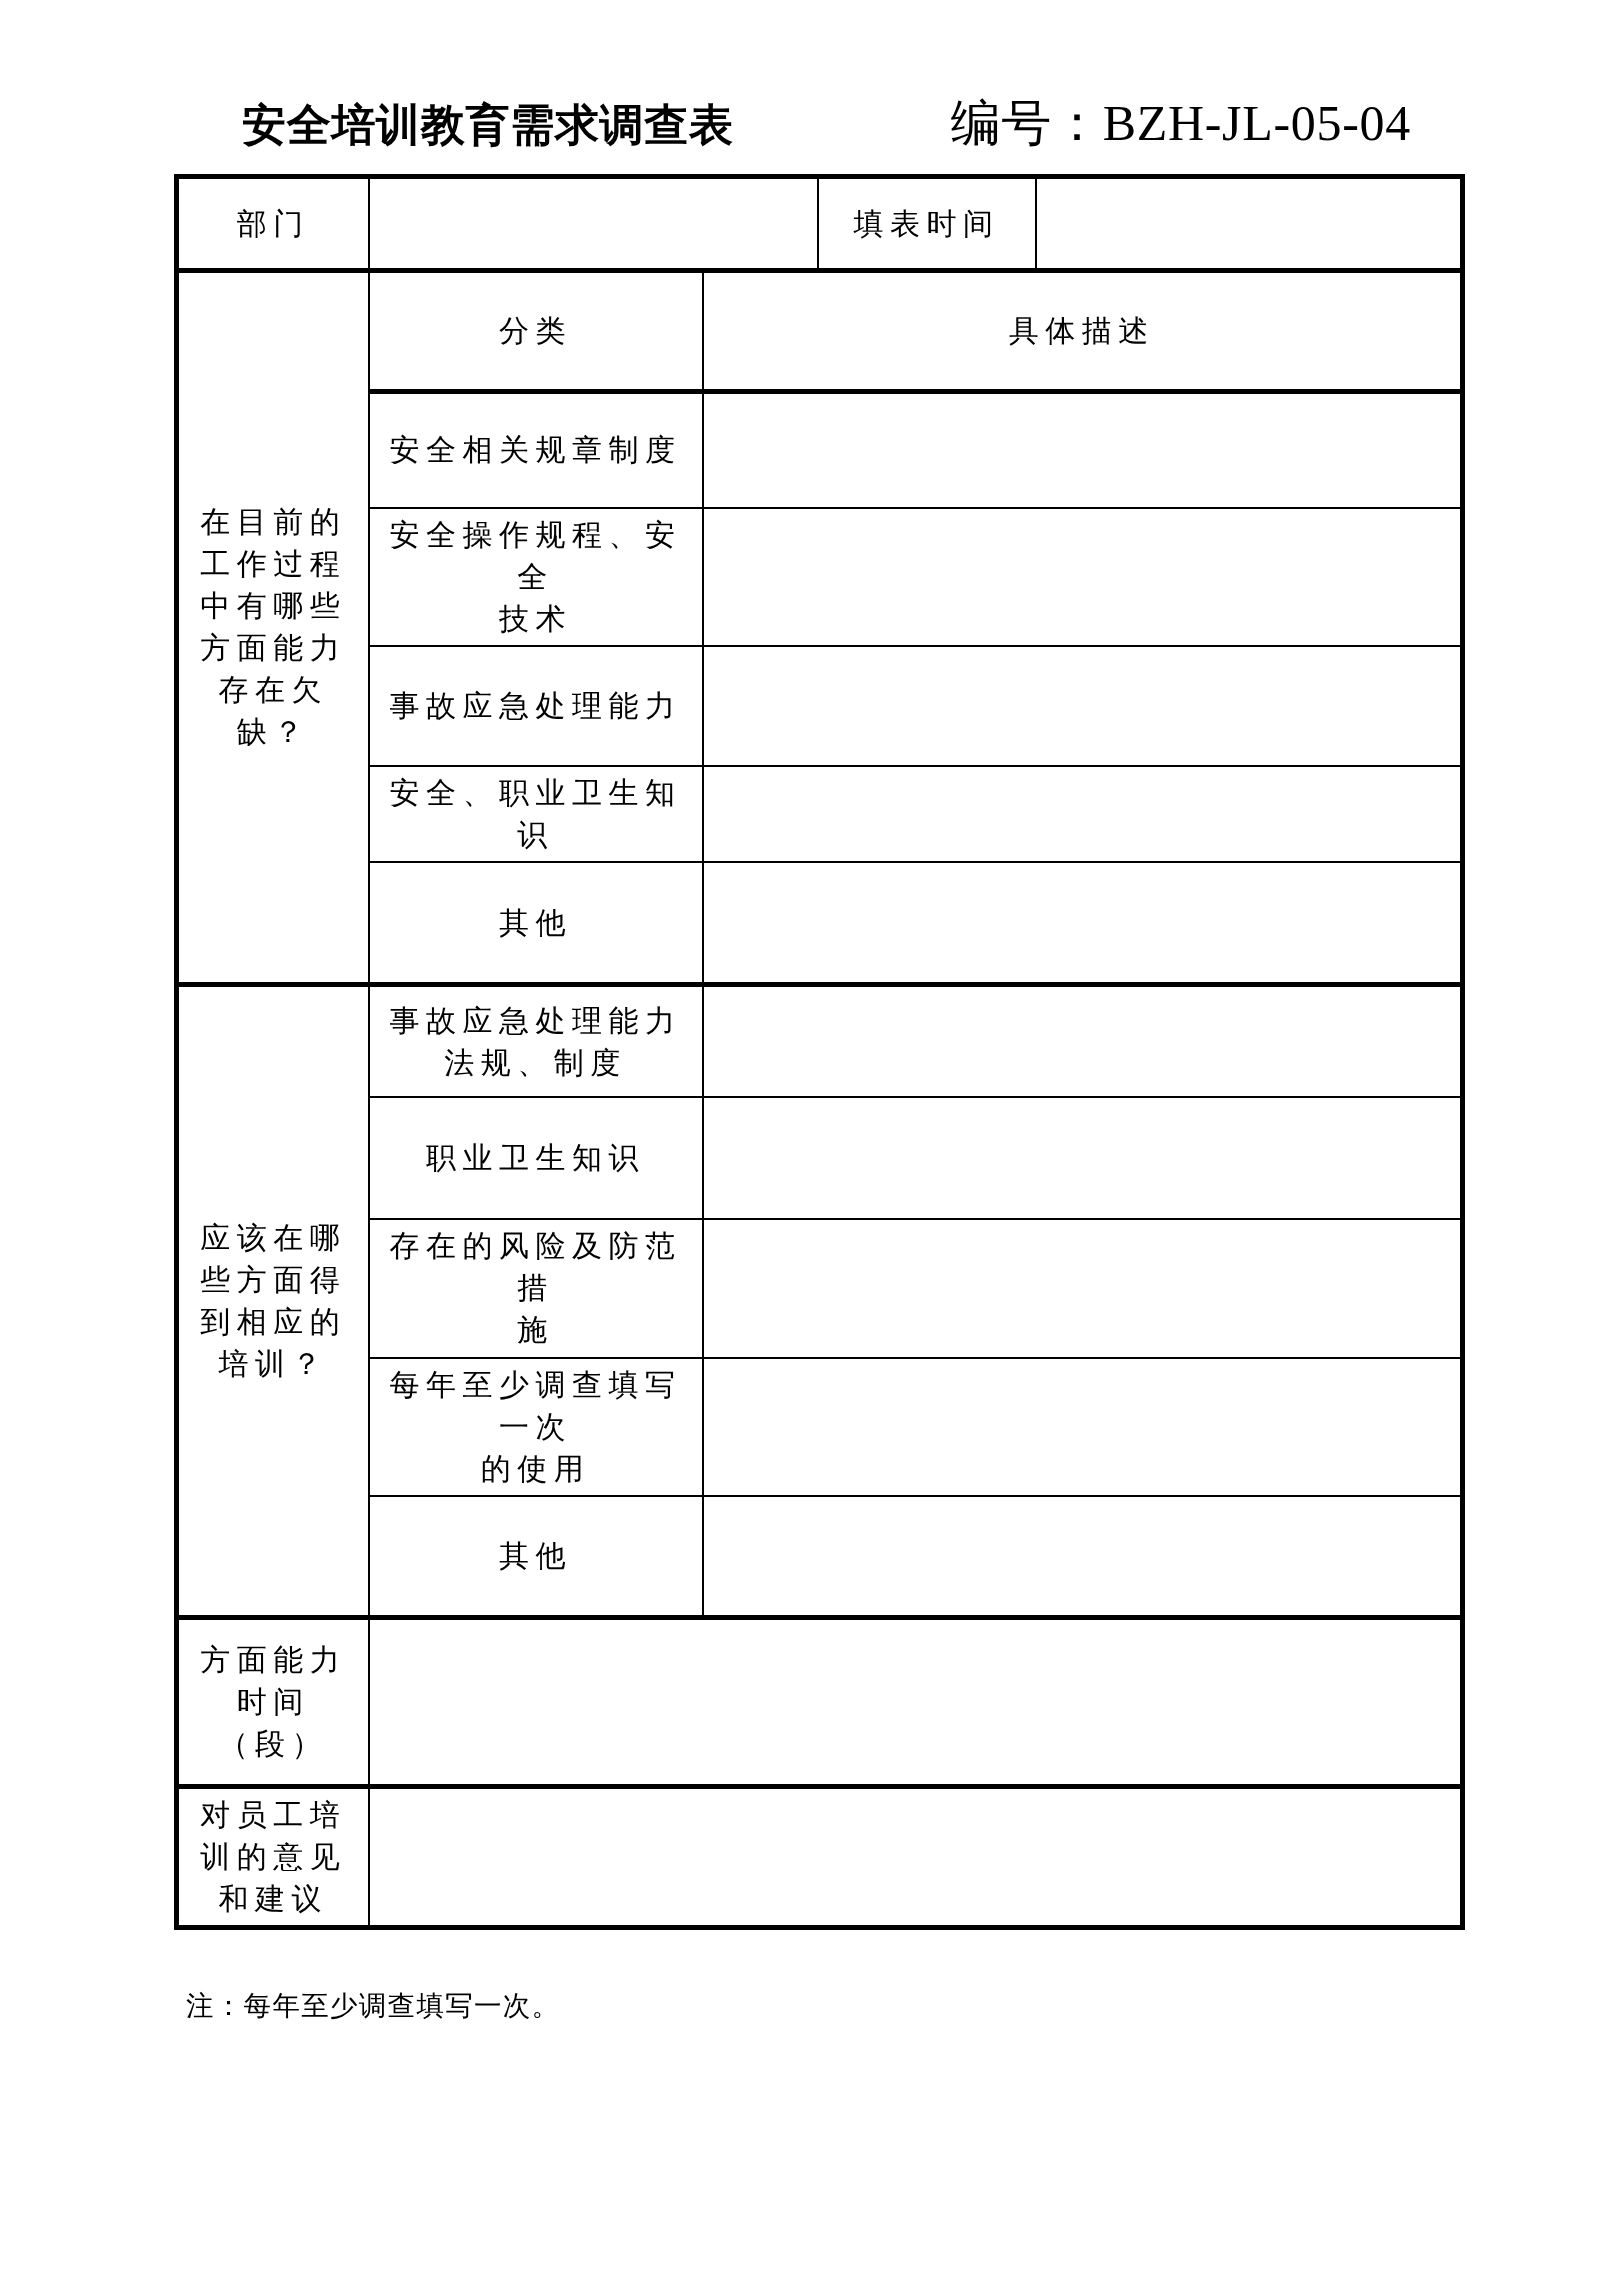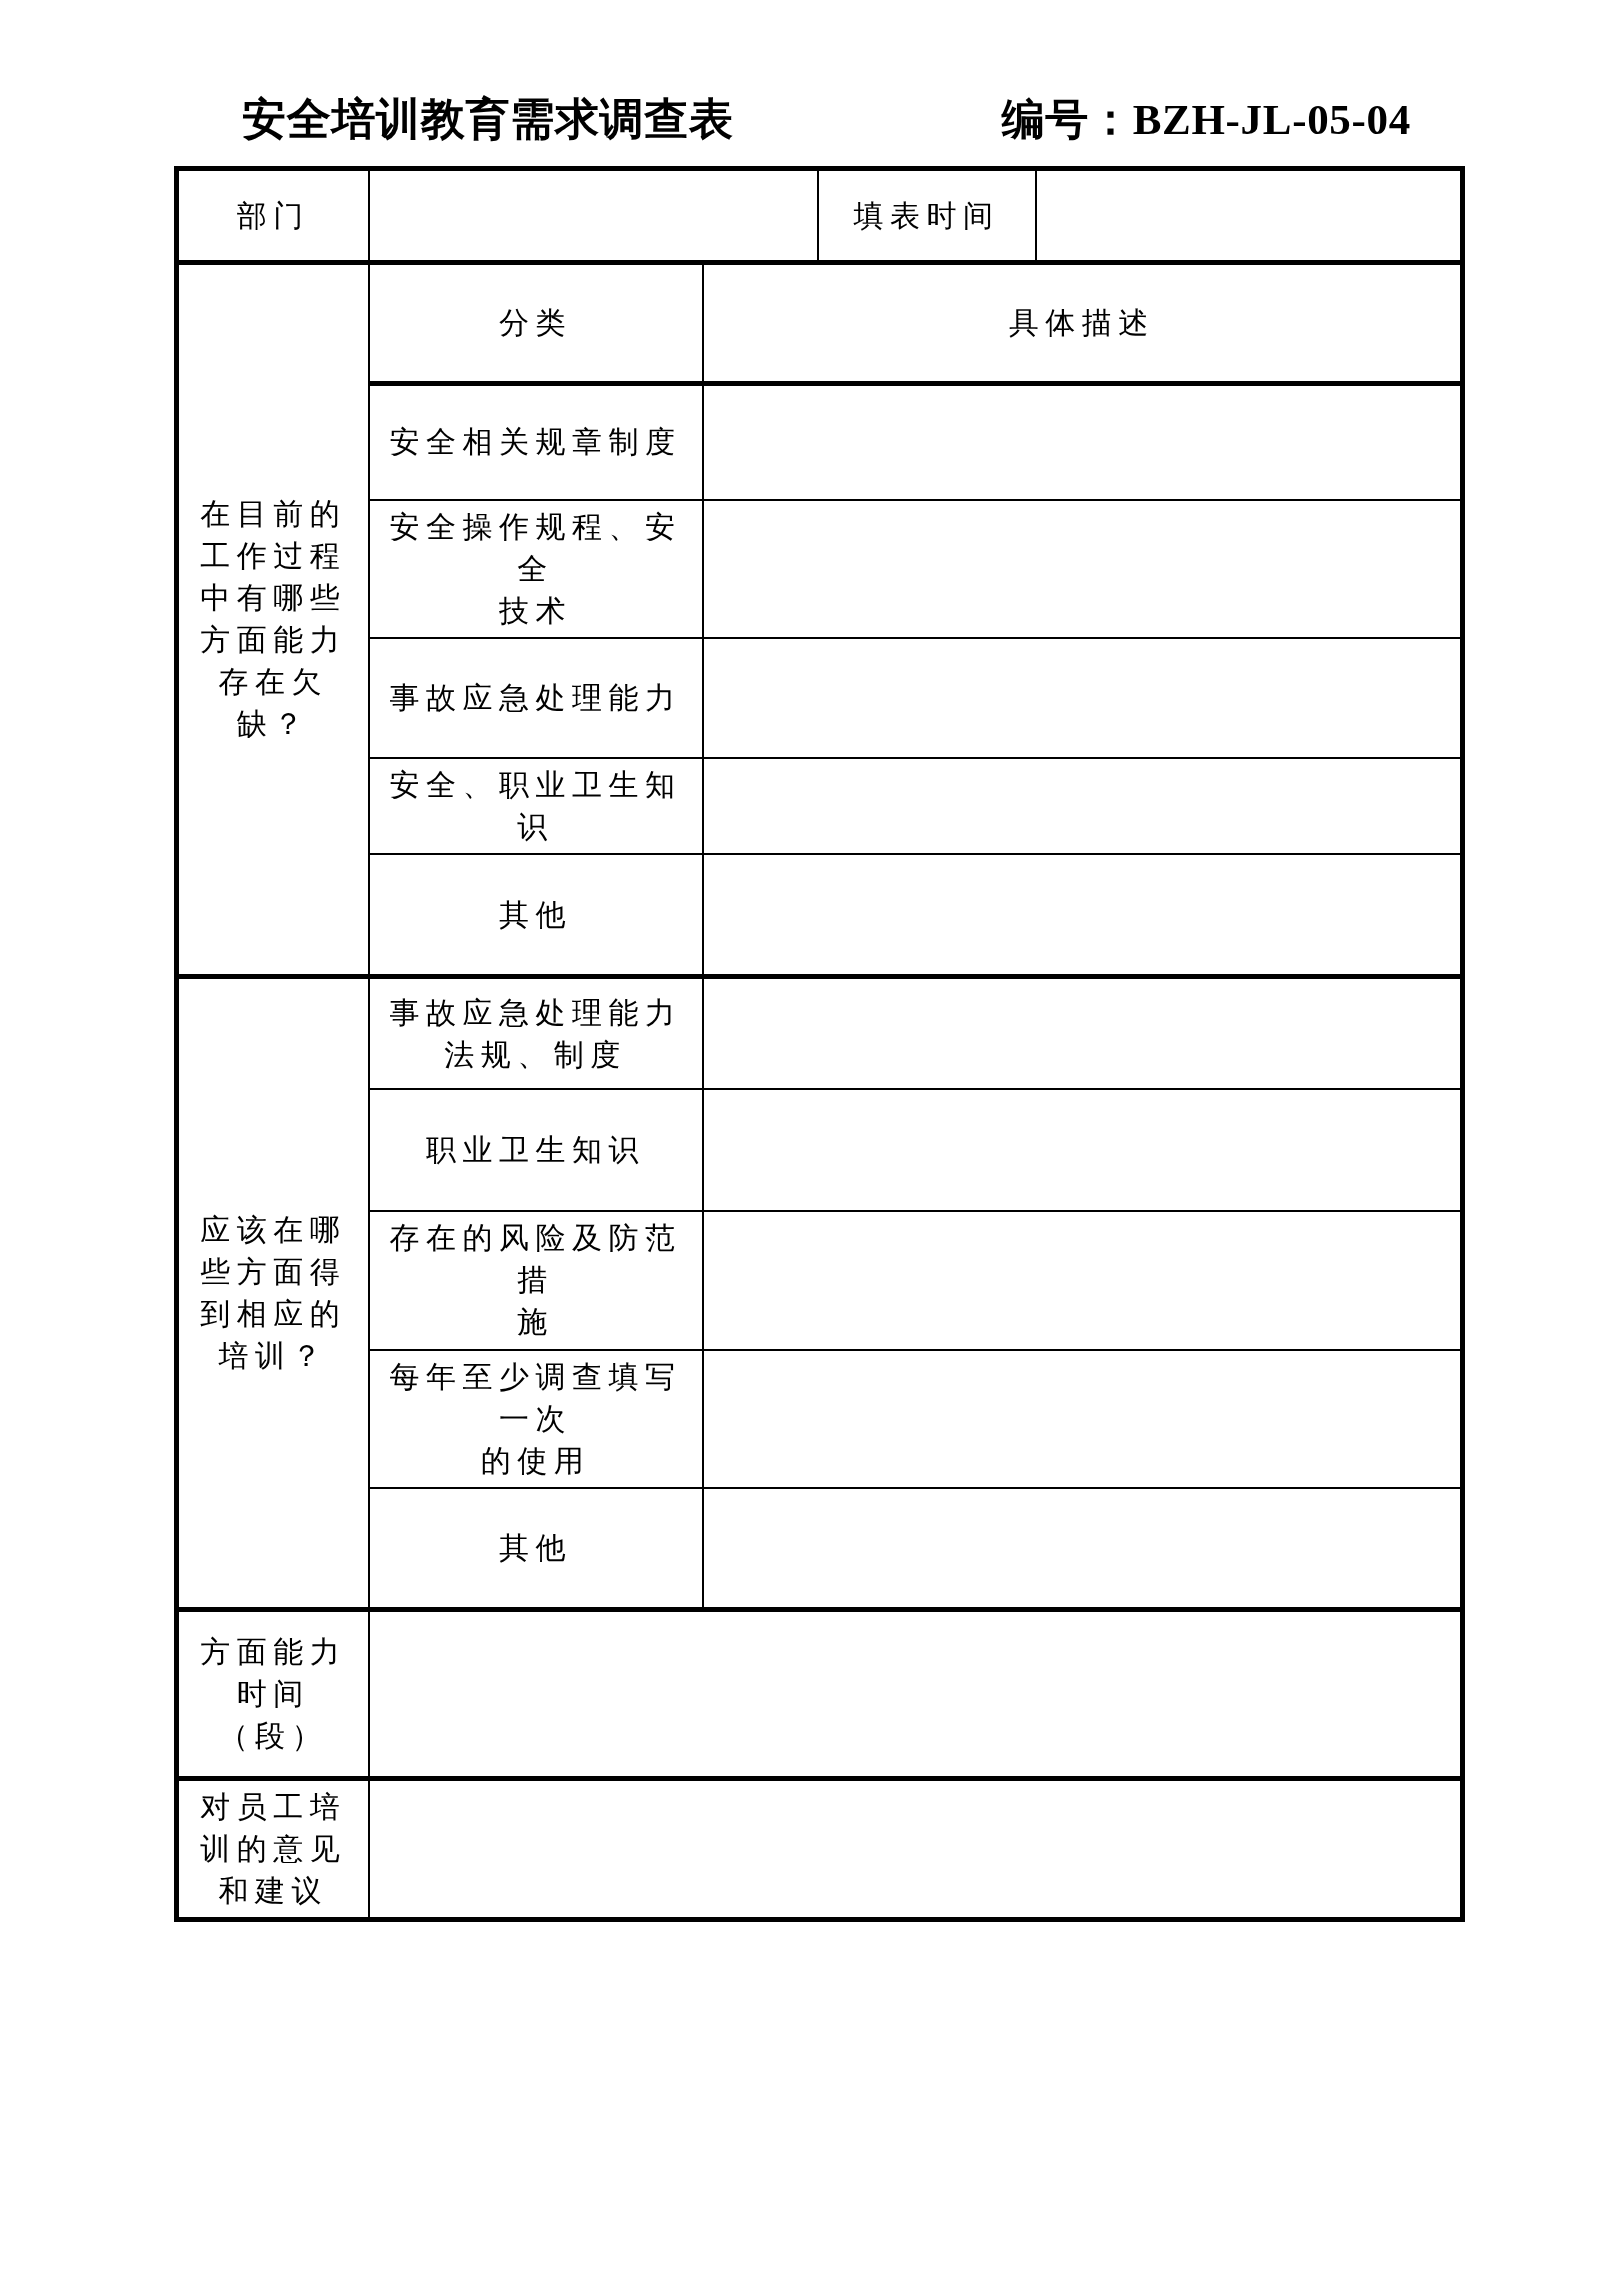--- a/index.html
+++ b/index.html
@@ -27,22 +27,22 @@
     justify-content: space-between;
   }
   .form-title {
     margin: 0;
     font-size: 44px;
     font-weight: bold;
     letter-spacing: 0.7px;
     white-space: nowrap;
   }
   .doc-no {
-    font-size: 43px;
-    font-weight: bold;
+    font-size: 50px;
+    font-weight: normal;
     letter-spacing: 0.7px;
     white-space: nowrap;
   }
   
   table.form-table {
     margin-left: 174px;
     margin-top: 17px;
     width: 1286px;
     table-layout: fixed;
     border-collapse: collapse;
@@ -174,15 +174,16 @@
     </tr>
     <tr class="major" style="height:137px">
       <td class="pre">对员工培
 训的意见
 和建议</td>
       <td colspan="4" class="blank"></td>
     </tr>
   </tbody>
     </table>
 
+  <div class="footnote">注：每年至少调查填写一次。</div>
 
 </div>
 
 
 </body></html>

